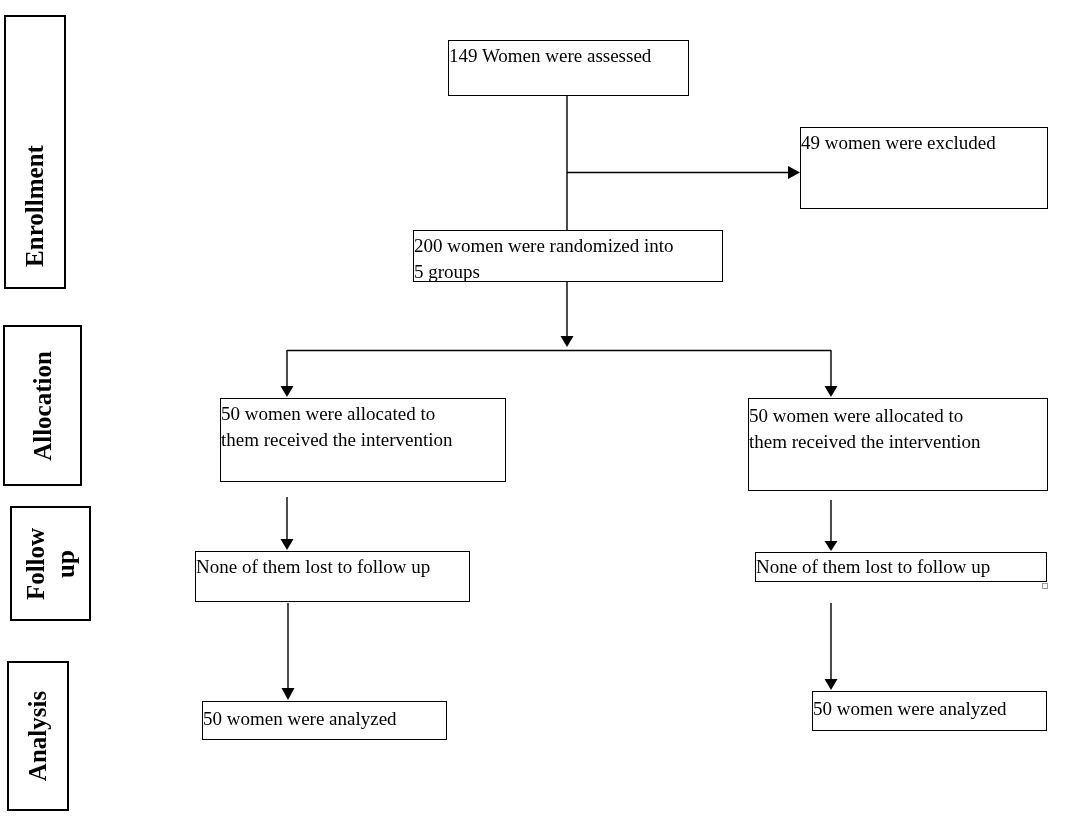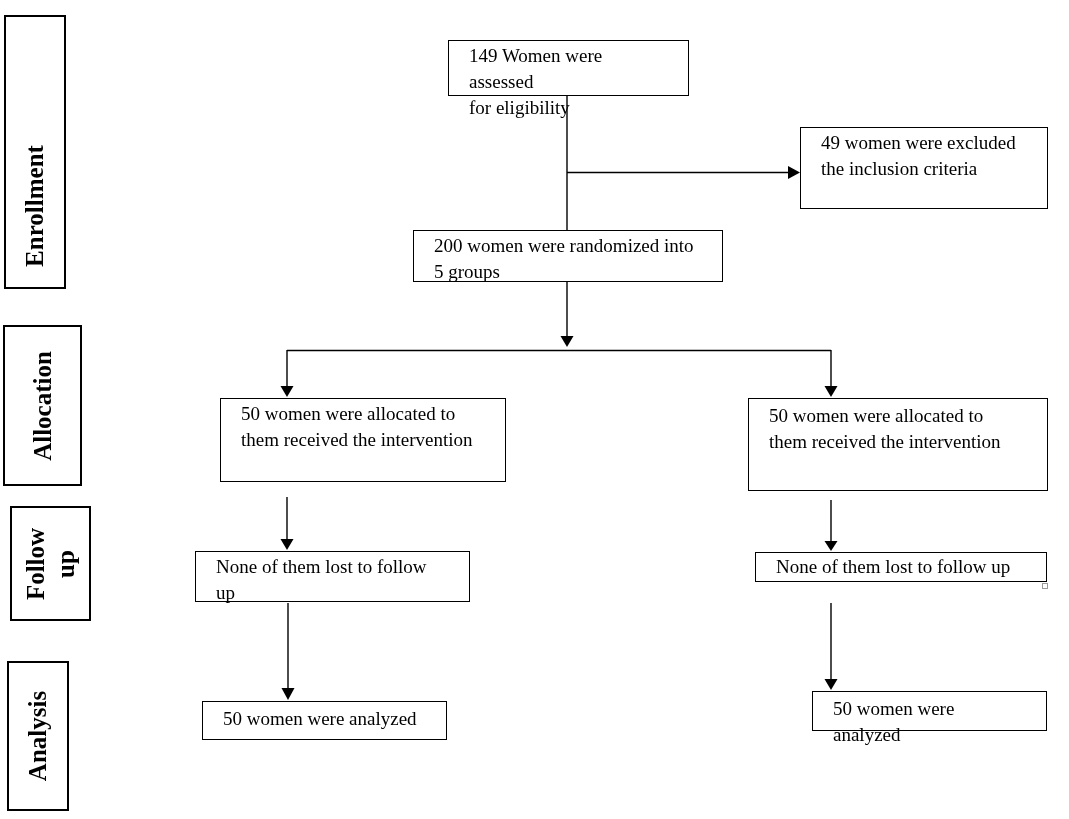--- a/index.html
+++ b/index.html
@@ -24,21 +24,21 @@
     height: 819px;
     z-index: 1;
   }
   .fbox {
     position: absolute;
     box-sizing: border-box;
     border: 1px solid #000000;
     background: #ffffff;
     font-size: 19px;
     line-height: 26px;
-    padding: 2px 20px;
+    padding: 2px 0;
     z-index: 2;
   }
   .slabel {
     position: absolute;
     box-sizing: border-box;
     border: 2px solid #000000;
     background: #ffffff;
     z-index: 2;
   }
   .slabel .rot {
@@ -125,26 +125,24 @@
   <div class="slabel" style="left:10px; top:506px; width:81px; height:115px;">
     <span class="rot"><span>Follow</span><br><span>up</span></span>
   </div>
 
   <div class="slabel" style="left:7px; top:661px; width:62px; height:150px;">
     <span class="rot">Analysis</span>
   </div>
 
   <div class="fbox" style="left:448px; top:40px; width:241px; height:56px;">
     <div>149 Women were assessed</div>
-    <div>for eligibility</div>
   </div>
 
   <div class="fbox" style="left:800px; top:127px; width:248px; height:82px;">
     <div>49 women were excluded</div>
-    <div>the inclusion criteria</div>
   </div>
 
   <div class="fbox" style="left:413px; top:230px; width:310px; height:52px;">
     <div>200 women were randomized into</div>
     <div>5 groups</div>
   </div>
 
   <div class="fbox" style="left:220px; top:398px; width:286px; height:84px;">
     <div>50 women were allocated to</div>
     <div>them received the intervention</div>

